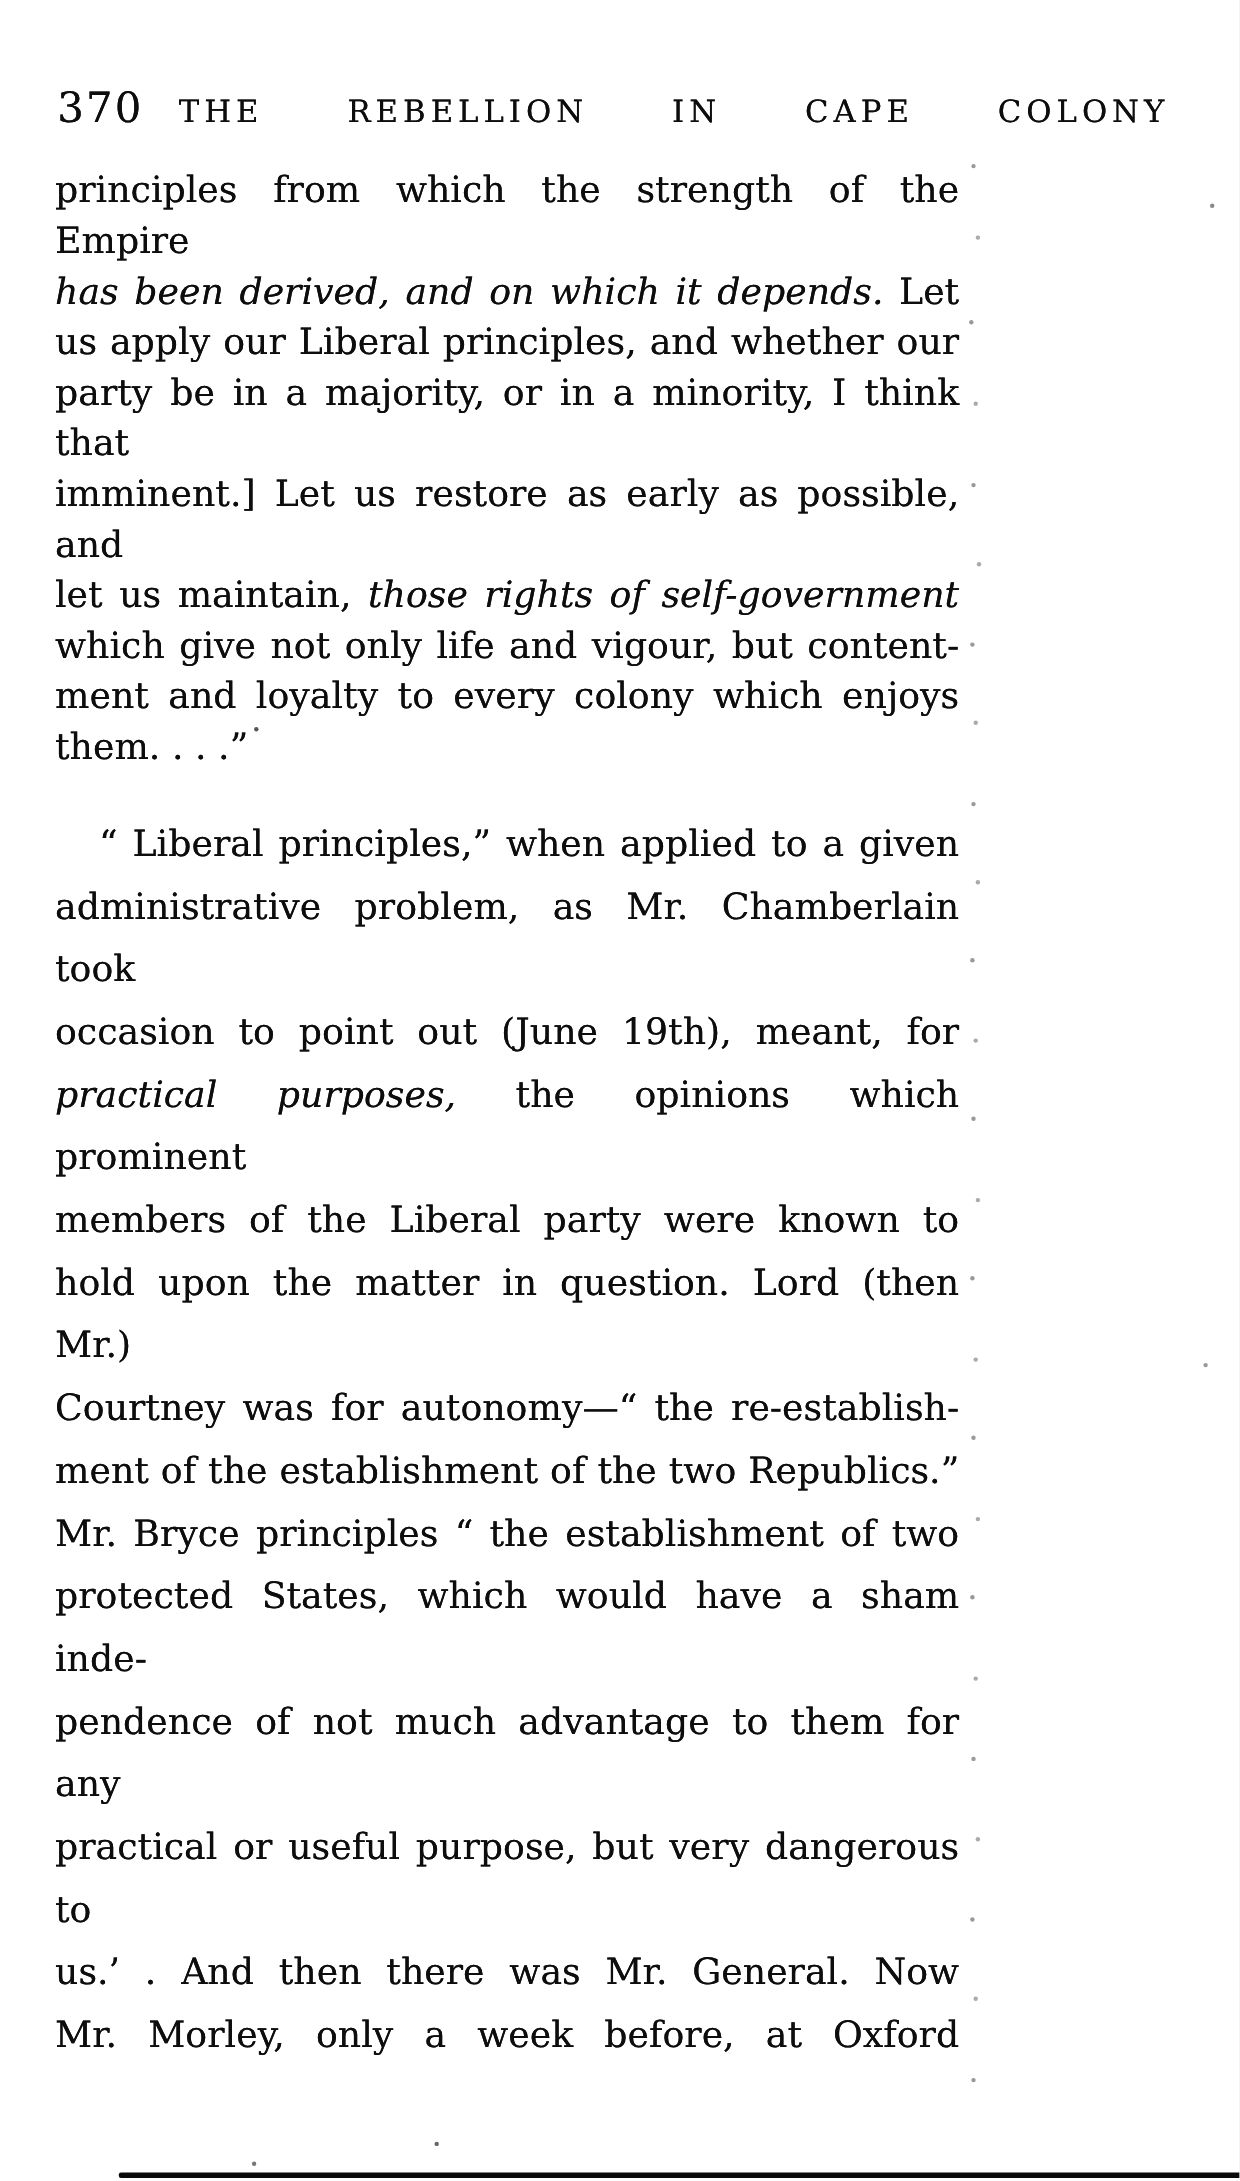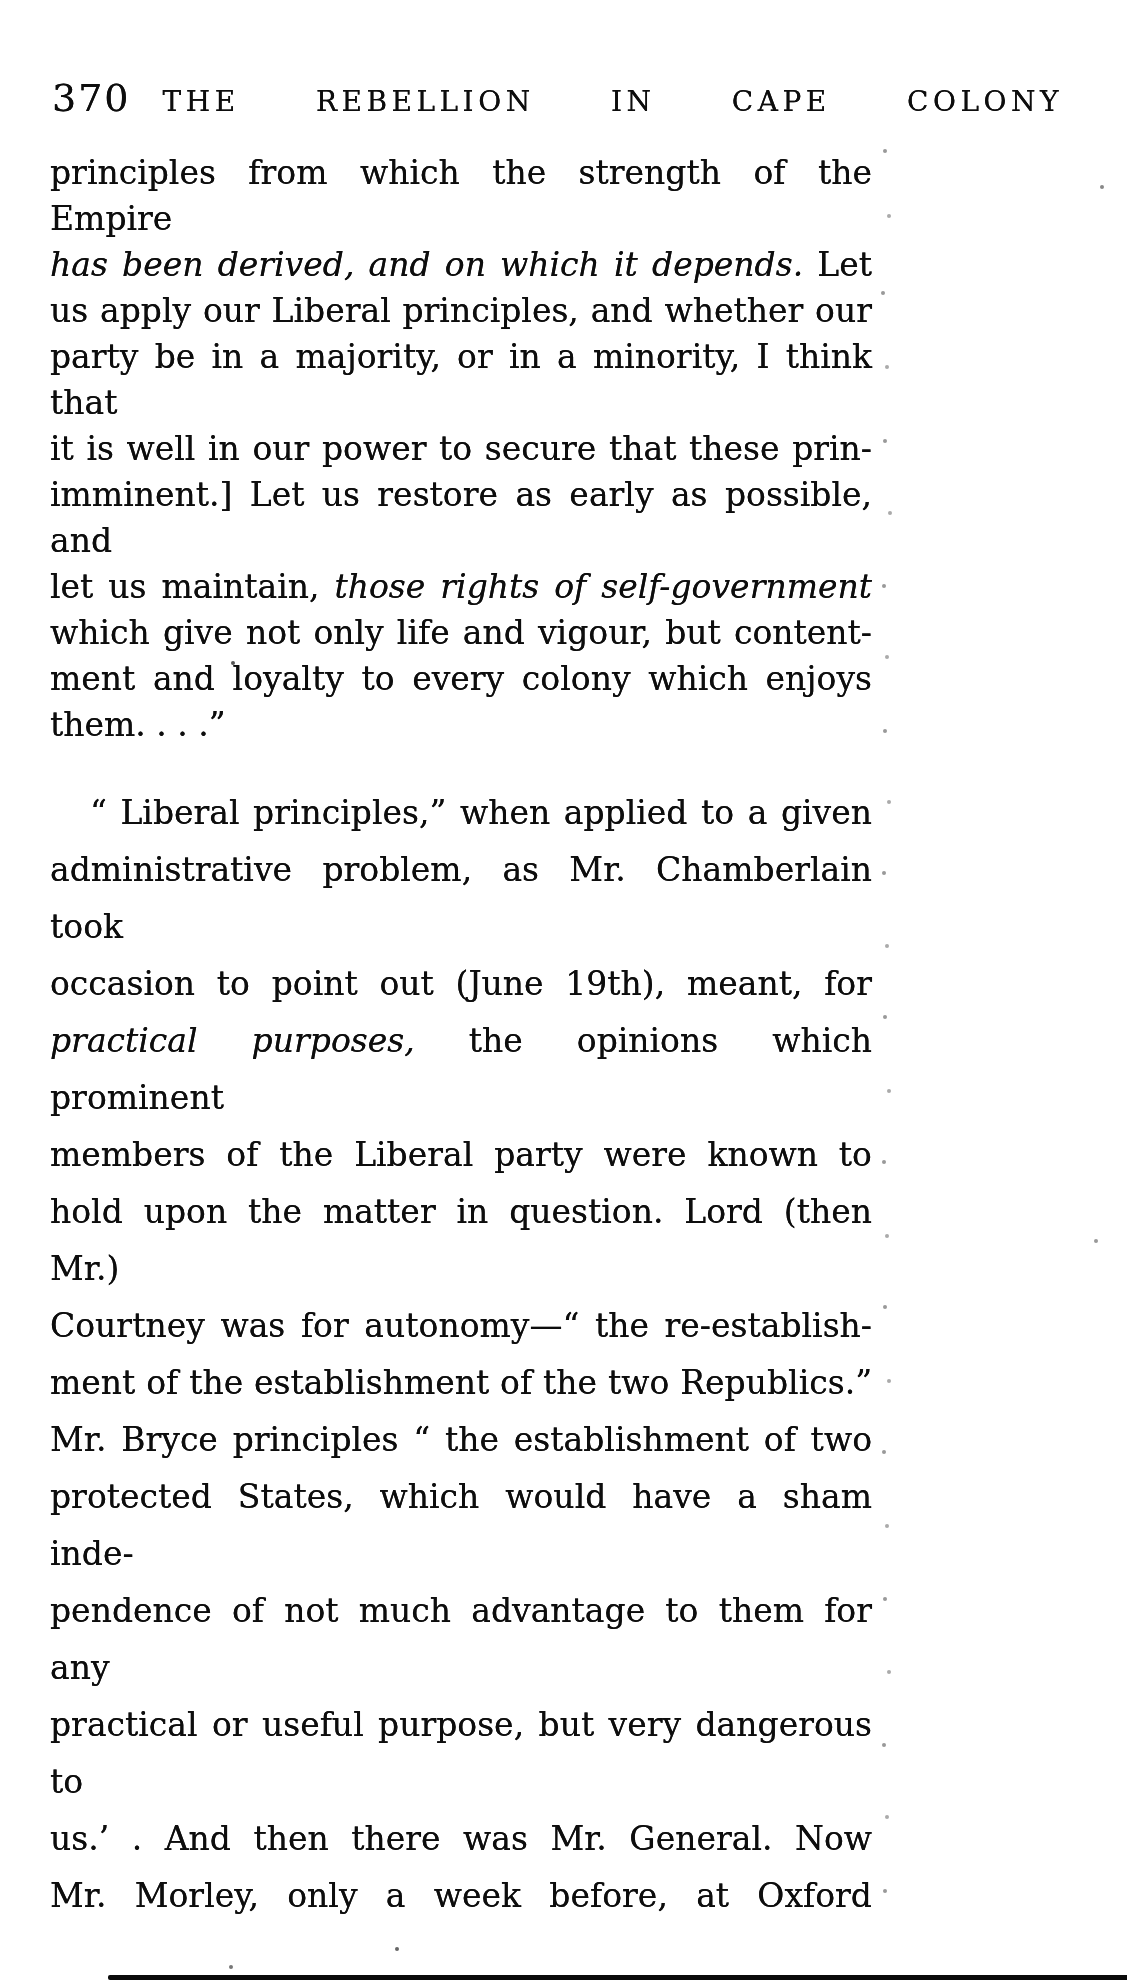--- a/index.html
+++ b/index.html
@@ -64,21 +64,20 @@
   <div class="header">
     <span class="page-num">370</span>
     <span class="header-title">THE REBELLION IN CAPE COLONY</span>
   </div>
   <div class="body">
       <div class="para quote1">
         <div class="line just first"><span>principles from which the strength of the Empire</span></div>
         <div class="line just"><span class="it">has been derived, and on which it depends.</span><span>  Let</span></div>
         <div class="line just"><span>us apply our Liberal principles, and whether our</span></div>
         <div class="line just"><span>party be in a majority, or in a minority, I think that</span></div>
-        <div class="line just"><span>it is well in our power to secure that these prin-</span></div>
         <div class="line just"><span>imminent.]  Let us restore as early as possible, and</span></div>
         <div class="line just"><span>let us maintain, </span><span class="it">those rights of self-government</span></div>
         <div class="line just"><span>which give not only life and vigour, but content-</span></div>
         <div class="line just"><span>ment and loyalty to every colony which enjoys</span></div>
         <div class="line"><span>them. . . .”</span></div>
       </div>
       <div class="para main indent">
         <div class="line just first"><span>“ Liberal principles,” when applied to a given</span></div>
         <div class="line just"><span>administrative problem, as Mr. Chamberlain took</span></div>
         <div class="line just"><span>occasion to point out (June 19th), meant, for</span></div>

